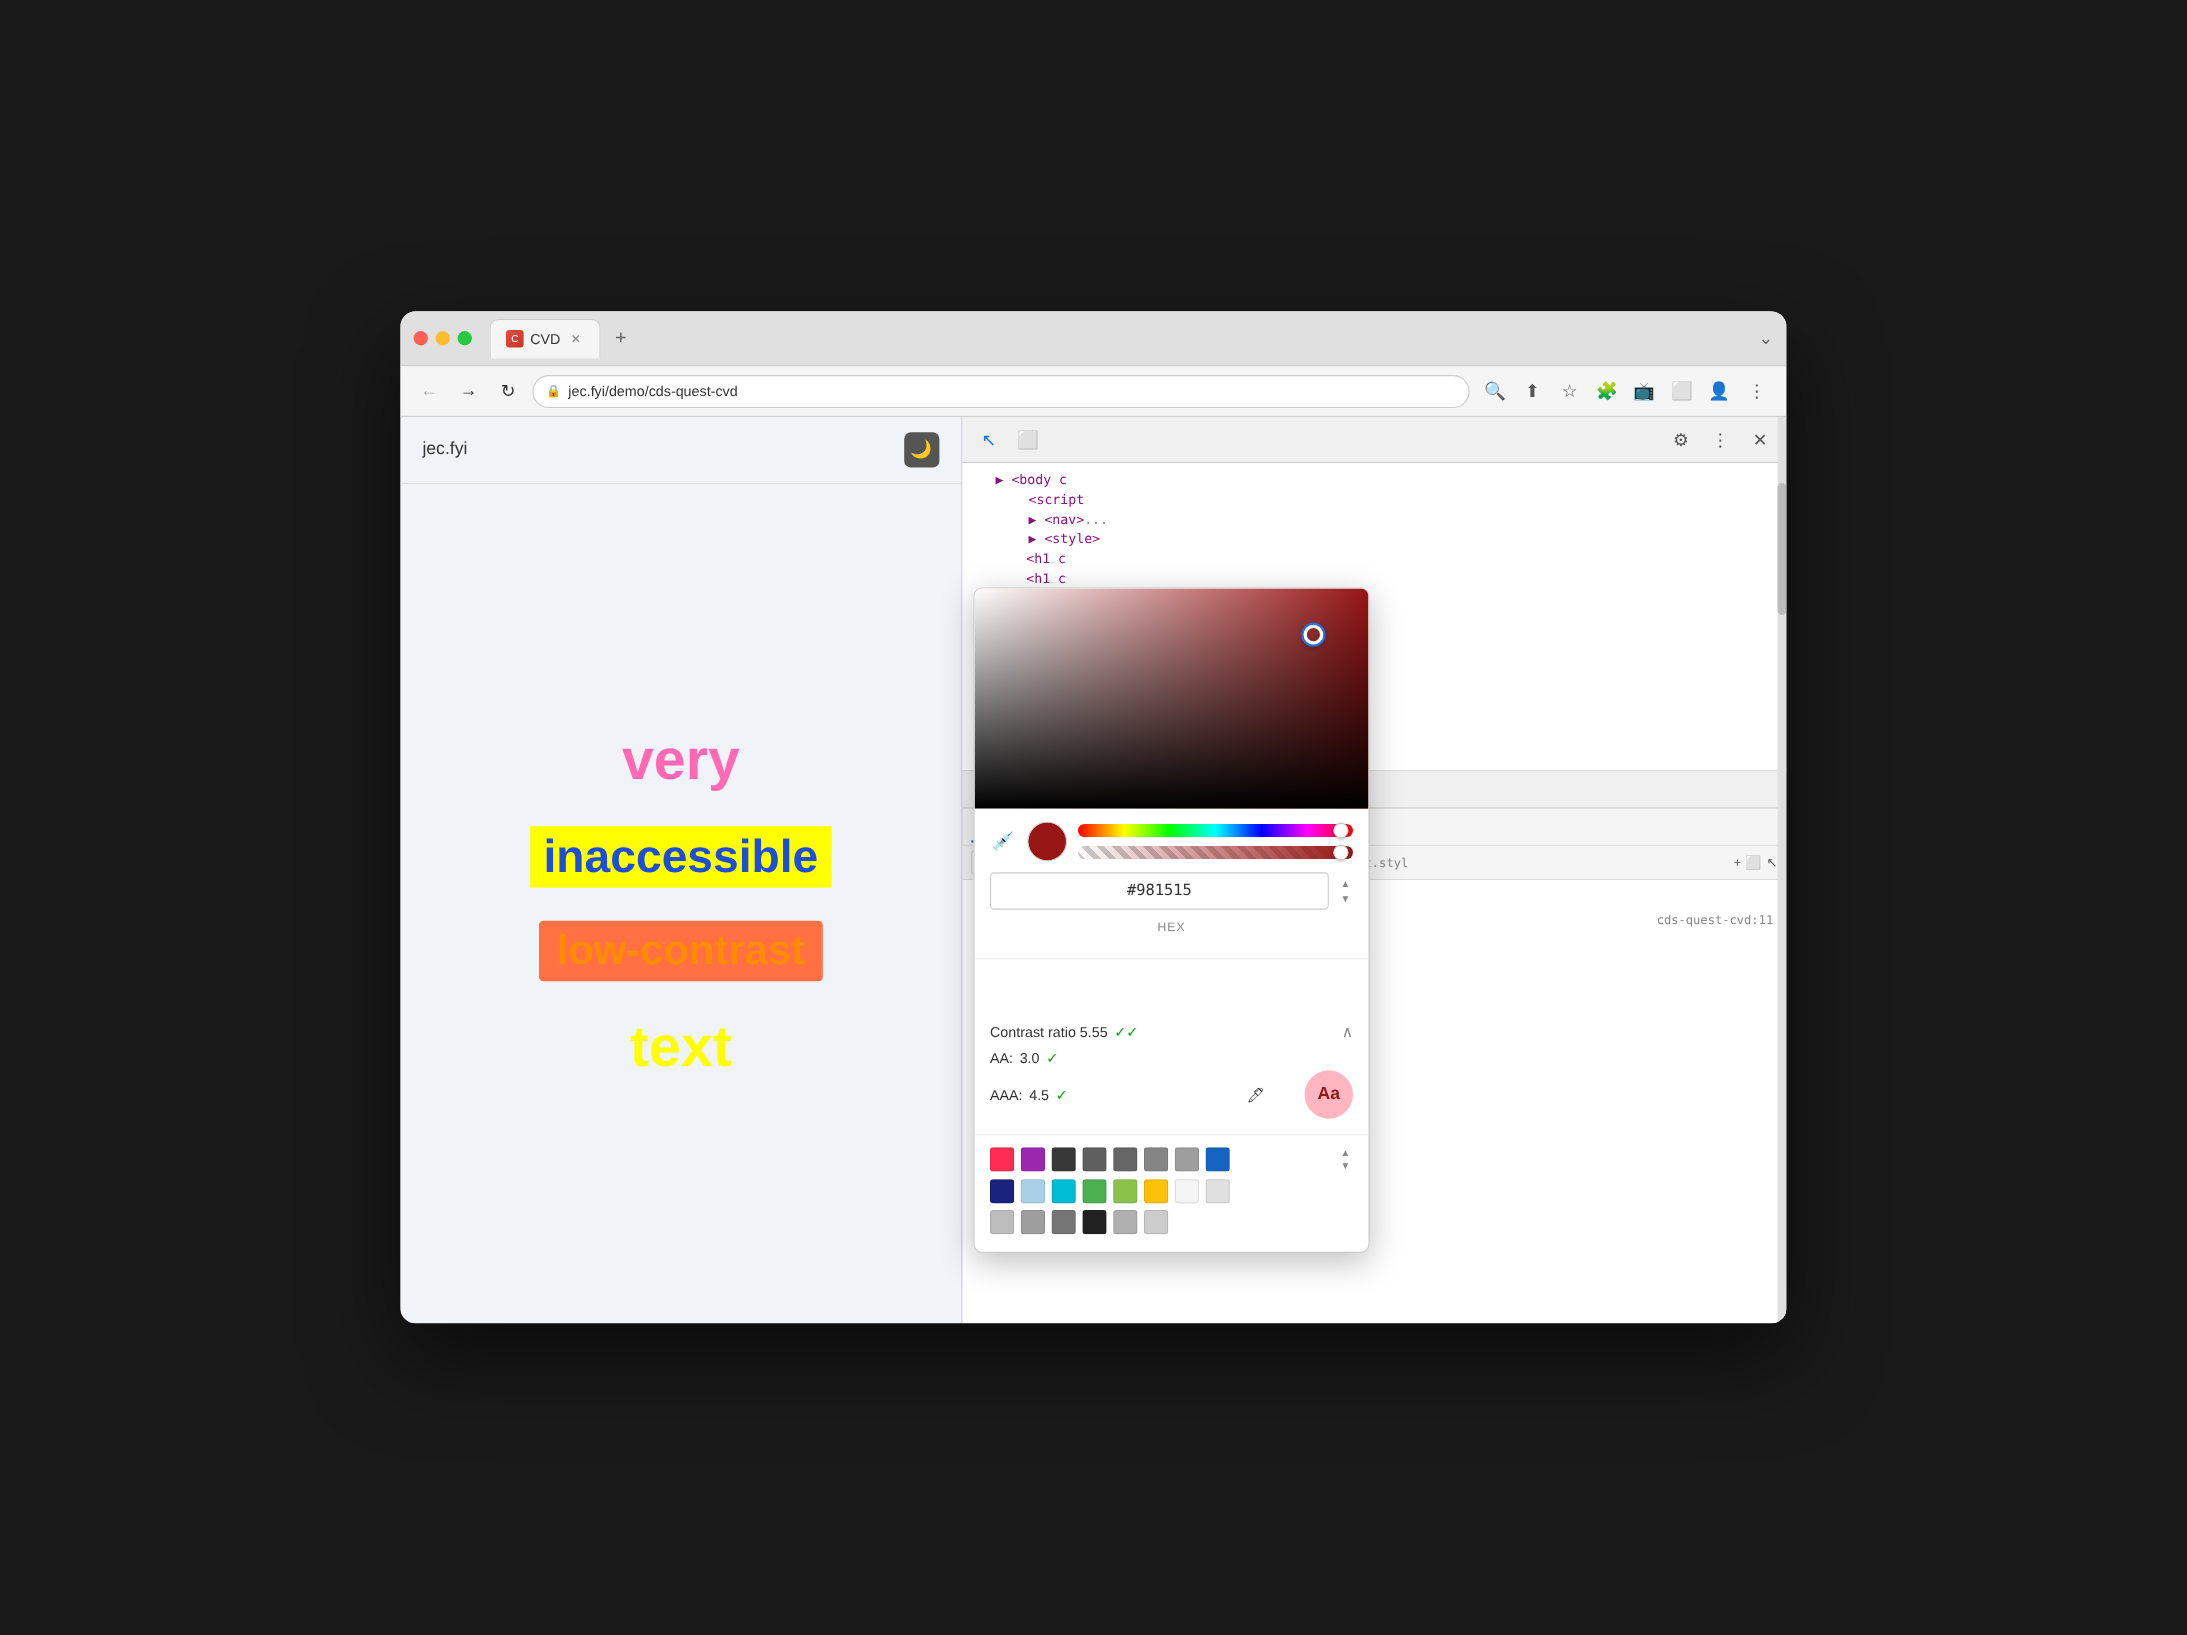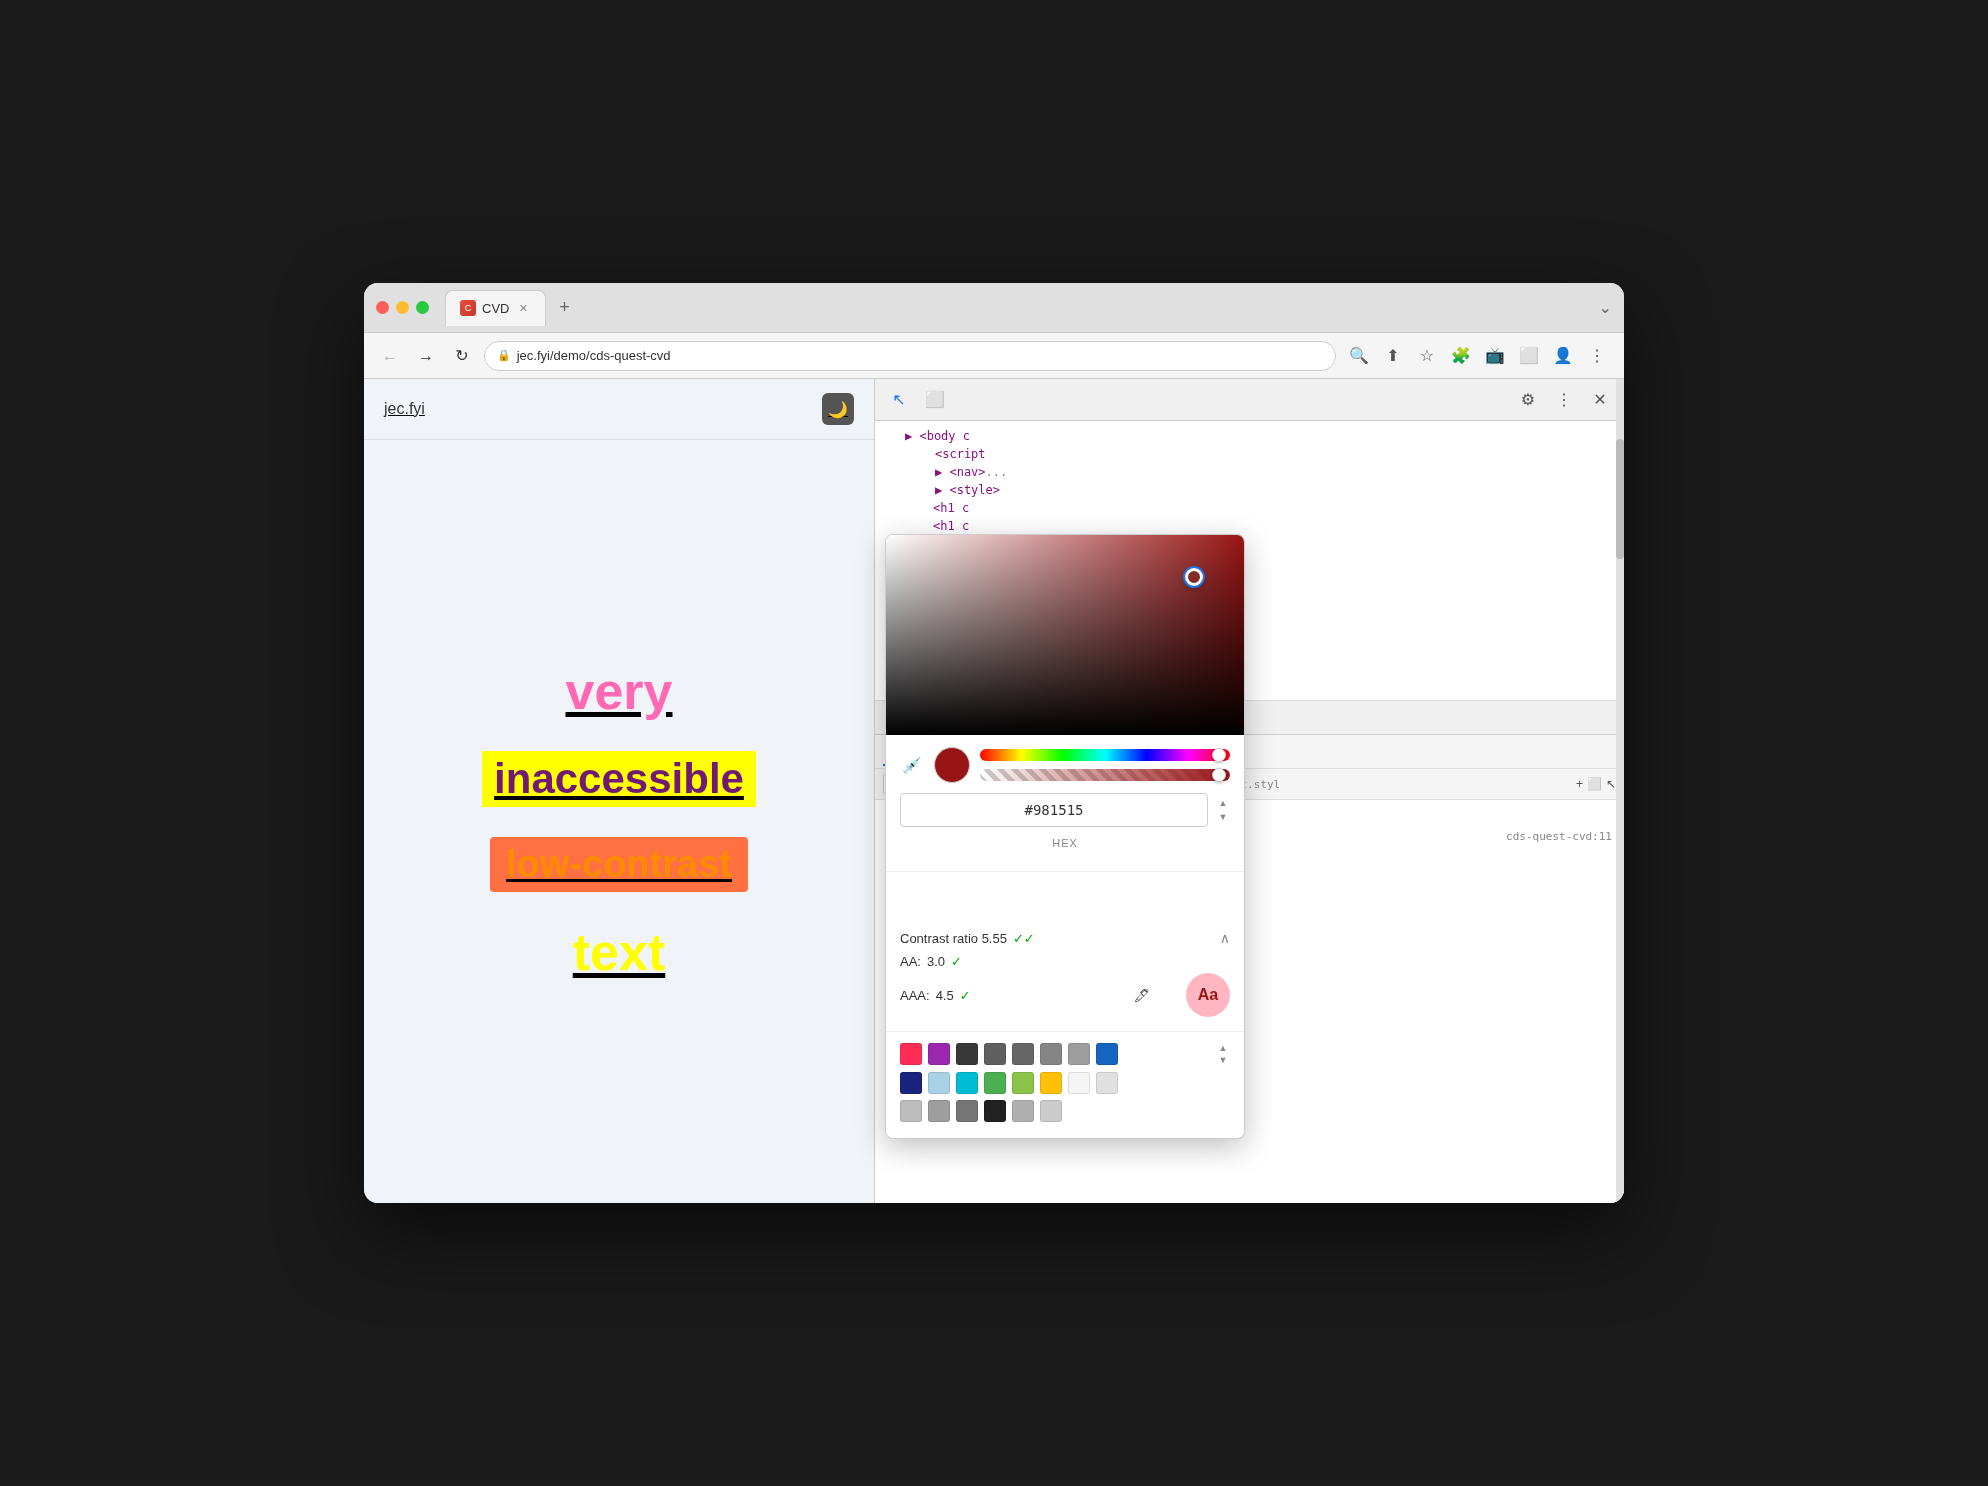--- a/index.html
+++ b/index.html
@@ -182,21 +182,20 @@
       overflow: hidden;
     }
 
     
     .page-content {
       flex: 0 0 510px;
       background: #f0f4f8;
       display: flex;
       flex-direction: column;
       position: relative;
-      text-decoration: underline;
     }
 
     .page-header {
       display: flex;
       align-items: center;
       justify-content: space-between;
       padding: 14px 20px;
       border-bottom: 1px solid #ddd;
     }
 
@@ -230,21 +229,21 @@
 
     .demo-word-very {
       font-size: 52px;
       font-weight: bold;
       color: #ff69b4;
     }
 
     .demo-word-inaccessible {
       font-size: 42px;
       font-weight: bold;
-      color: #701a75;
+      color: #1d4ed8;
       background: #ffff00;
       padding: 4px 12px;
     }
 
     .demo-word-lowcontrast {
       font-size: 38px;
       font-weight: bold;
       color: #ff8c00;
       background: #ff7043;
       padding: 6px 16px;

